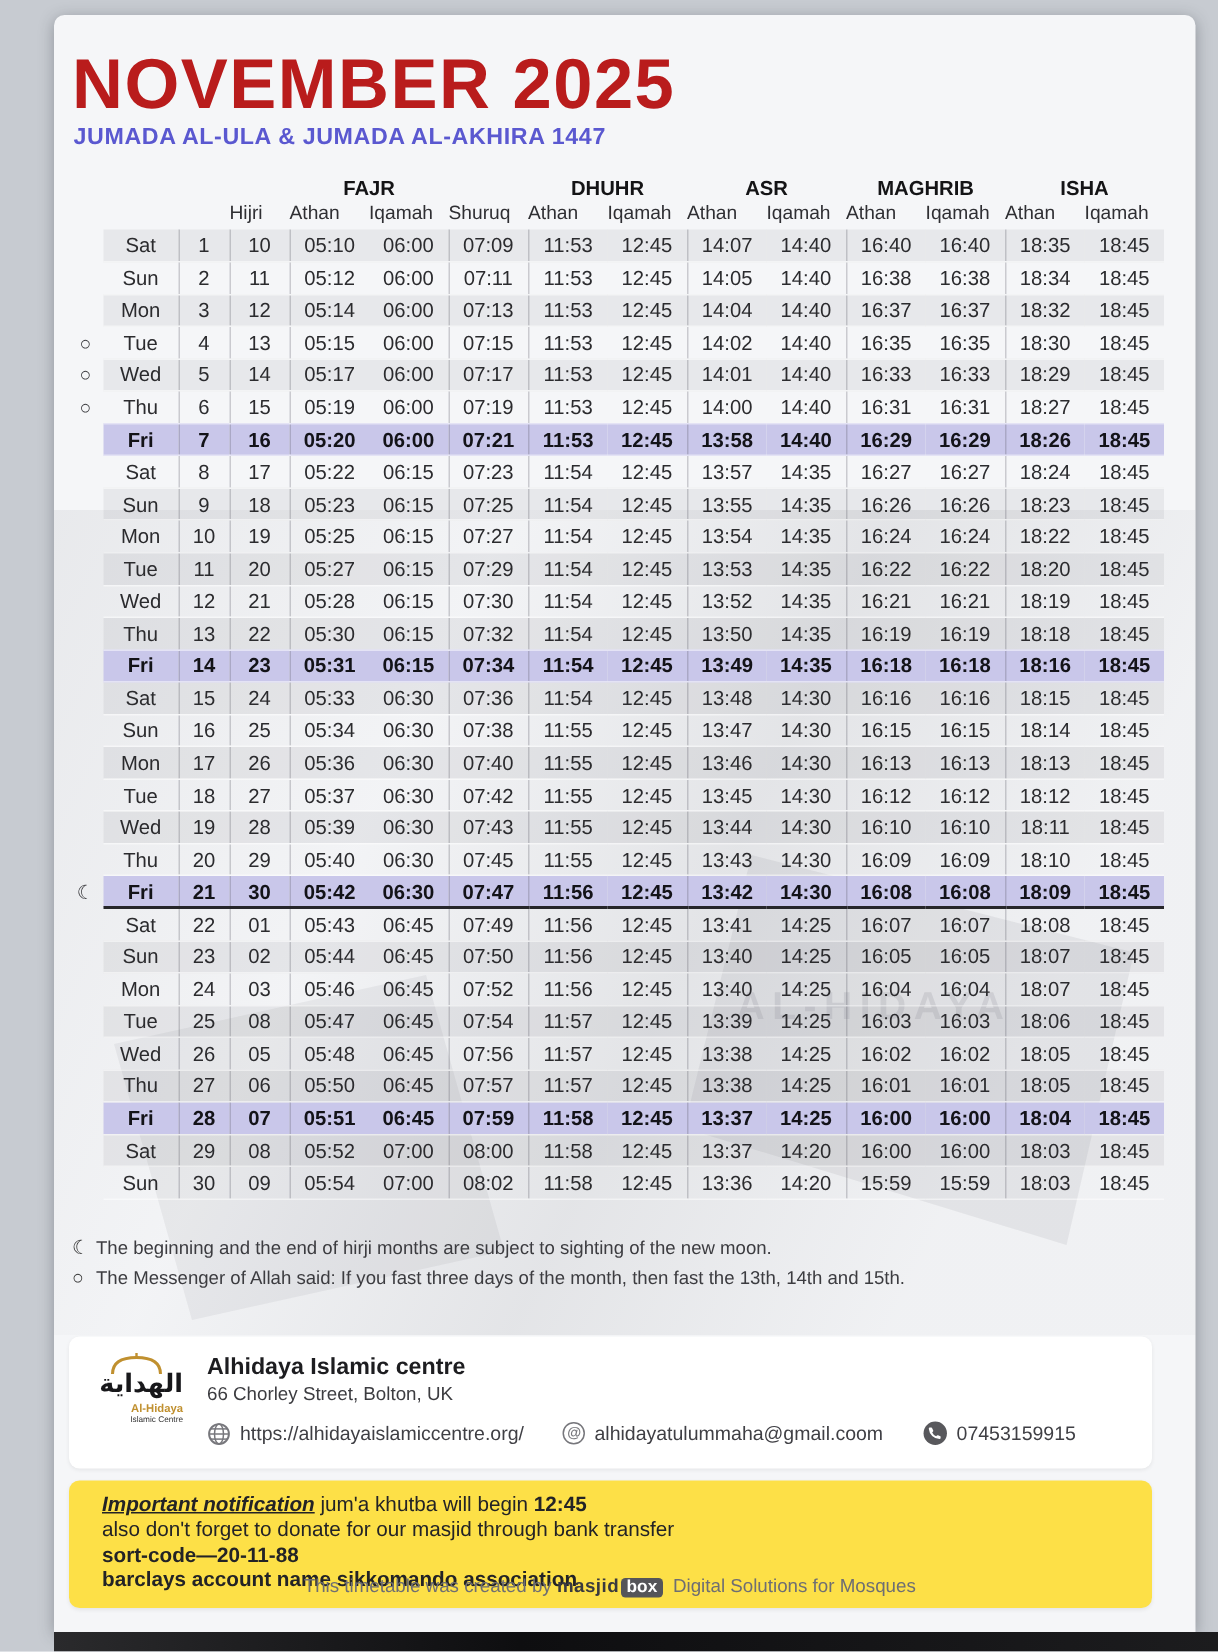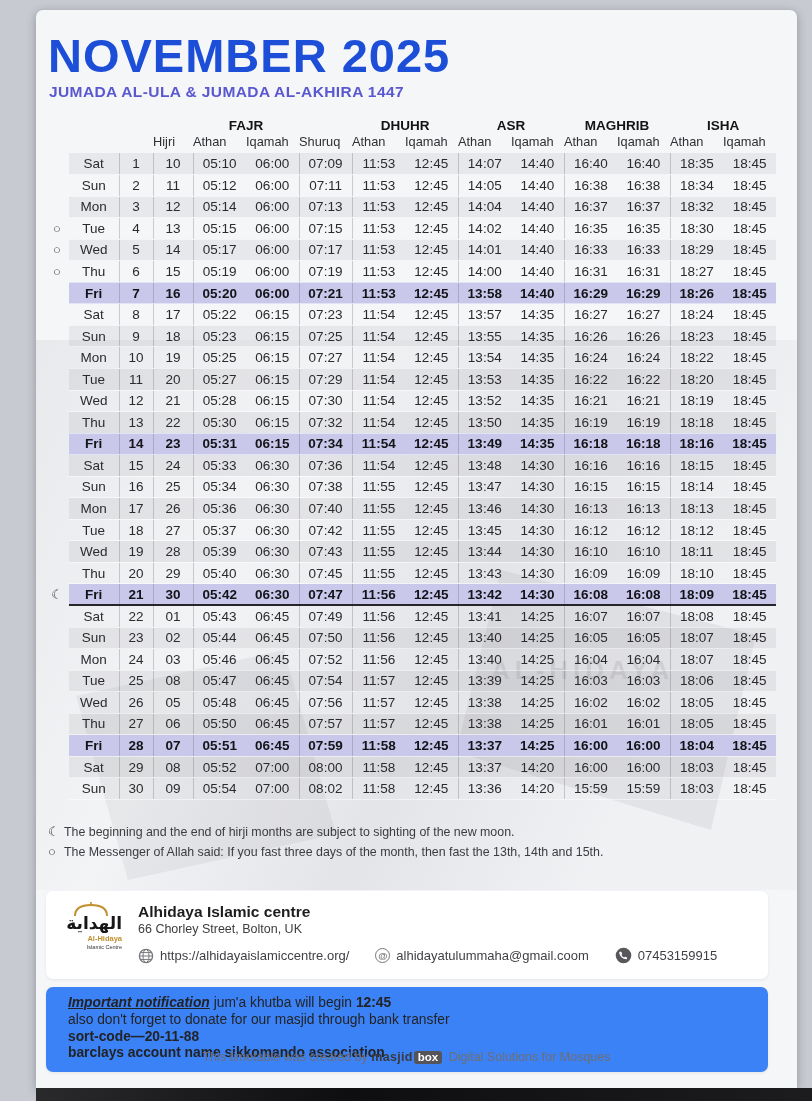--- a/index.html
+++ b/index.html
@@ -25,21 +25,21 @@
   .photo-shape2 { position:absolute; left:420px; top:560px; width:300px; height:260px;
     background:rgba(105,108,118,0.10); clip-path:polygon(15% 0, 100% 25%, 85% 100%, 0 70%); }
   .photo-shape3 { position:absolute; left:40px; top:640px; width:260px; height:230px;
     background:rgba(110,112,120,0.09); clip-path:polygon(0 20%, 80% 0, 100% 80%, 20% 100%); }
   .watermark { position:absolute; left:455px; top:645px; font-size:26px; font-weight:700;
     letter-spacing:5px; color:rgba(85,88,100,0.13); }
 
   .content { position:relative; z-index:1; }
 
   .title { position:absolute; left:12px; top:18px; font-size:47px; font-weight:800;
-    letter-spacing:1px; color:#1d4ed8; }
+    letter-spacing:1px; color:#b91c1c; }
   .subtitle { position:absolute; left:13px; top:73px; font-size:15.5px; font-weight:600;
     letter-spacing:0.4px; color:#5a58d0; }
 
   .timetable-wrap { position:absolute; left:9px; top:106px; width:740px; }
   table.timetable { border-collapse:collapse; table-layout:fixed; width:731px;
     font-size:13.5px; color:#2b2b2e; }
   col.c-icon{width:24px;} col.c-day{width:50px;} col.c-date{width:34px;} col.c-hijri{width:40px;}
   col.c-t{width:53px;}
   tr.group-row th { font-weight:700; font-size:13.5px; color:#141416; padding:2px 0 1px; text-align:center; }
   tr.sub-row th { font-weight:400; font-size:12.8px; color:#2f2f33; padding:0 0 4px; text-align:left; }
@@ -64,21 +64,21 @@
   .org-name { position:absolute; left:92px; top:12px; font-size:15.5px; font-weight:700; color:#1d1d20; }
   .org-address { position:absolute; left:92px; top:31px; font-size:12.5px; color:#3c3c40; }
   .contact-row { position:absolute; left:92px; top:56px; display:flex; align-items:center; gap:26px;
     font-size:13px; color:#3f3f44; }
   .contact-item { display:flex; align-items:center; gap:6px;justify-content:center; }
   .at-icon { display:inline-flex; align-items:center; justify-content:center;
     width:15px; height:15px; border:1.4px solid #77777c; border-radius:50%;
     font-size:9.5px; color:#77777c; font-weight:700; }
 
   .notif-card { position:absolute; left:10px; top:977px; width:722px; height:85px;
-    background:#3b82f6; border-radius:7px; box-shadow:0 1px 3px rgba(0,0,0,0.07);
+    background:#fde047; border-radius:7px; box-shadow:0 1px 3px rgba(0,0,0,0.07);
     padding:8px 0 0 22px; font-size:13.8px; color:#232326; line-height:16.8px; }
   .notif-title { font-weight:700; font-style:italic; text-decoration:underline; }
   .notif-bold { font-weight:700; }
   .notif-line-bold { font-weight:700; }
 
   .credit { position:absolute; left:0; top:1040px; width:741px; text-align:center;
     font-size:12.5px; color:#6e6e73; }
   .credit .brand-masjid { font-weight:700; color:#3a3a3e; letter-spacing:0.3px; }
   .credit .brand-box { display:inline-block; background:#555559; color:#fff; font-weight:700;
     border-radius:3px; padding:0px 4px 1px; font-size:11.5px; margin:0 3px 0 1px; }

